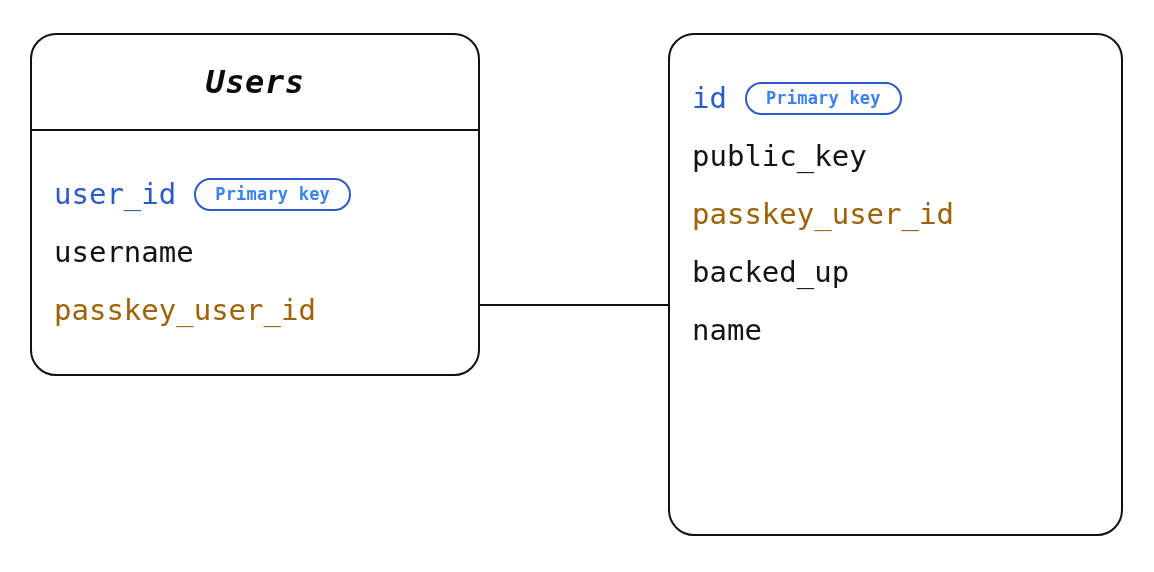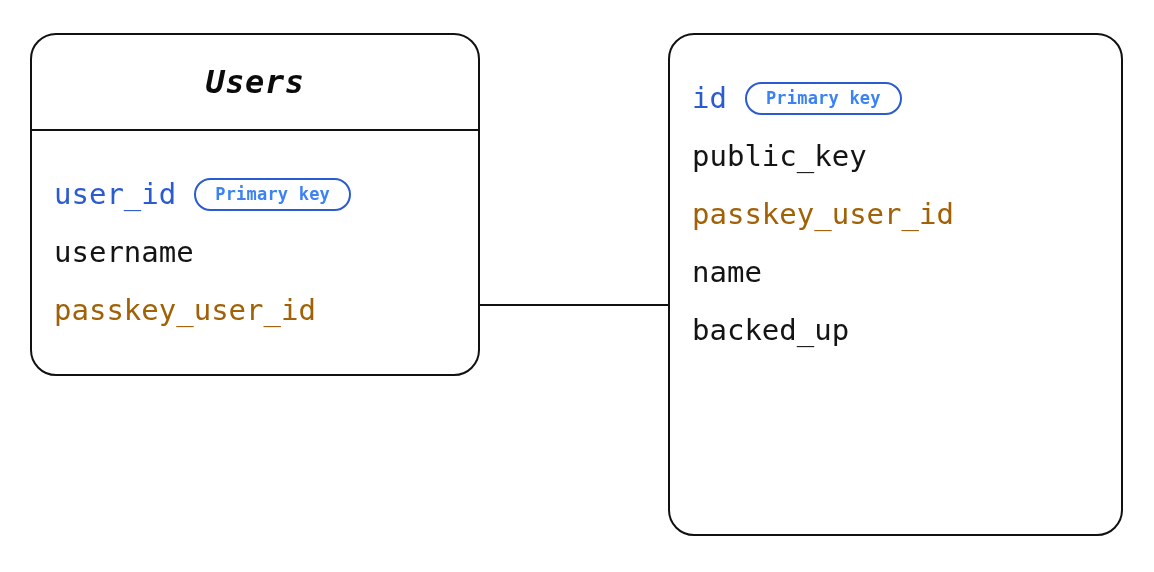--- a/index.html
+++ b/index.html
@@ -156,24 +156,24 @@
 
       <div class="field-row">
         <span class="field-name">public_key</span>
       </div>
 
       <div class="field-row">
         <span class="field-name fk">passkey_user_id</span>
       </div>
 
       <div class="field-row">
-        <span class="field-name">name</span>
+        <span class="field-name">backed_up</span>
       </div>
 
       <div class="field-row">
-        <span class="field-name">backed_up</span>
+        <span class="field-name">name</span>
       </div>
 
 
     </div>
   </div>
 
 </div>
 
 </body></html>

